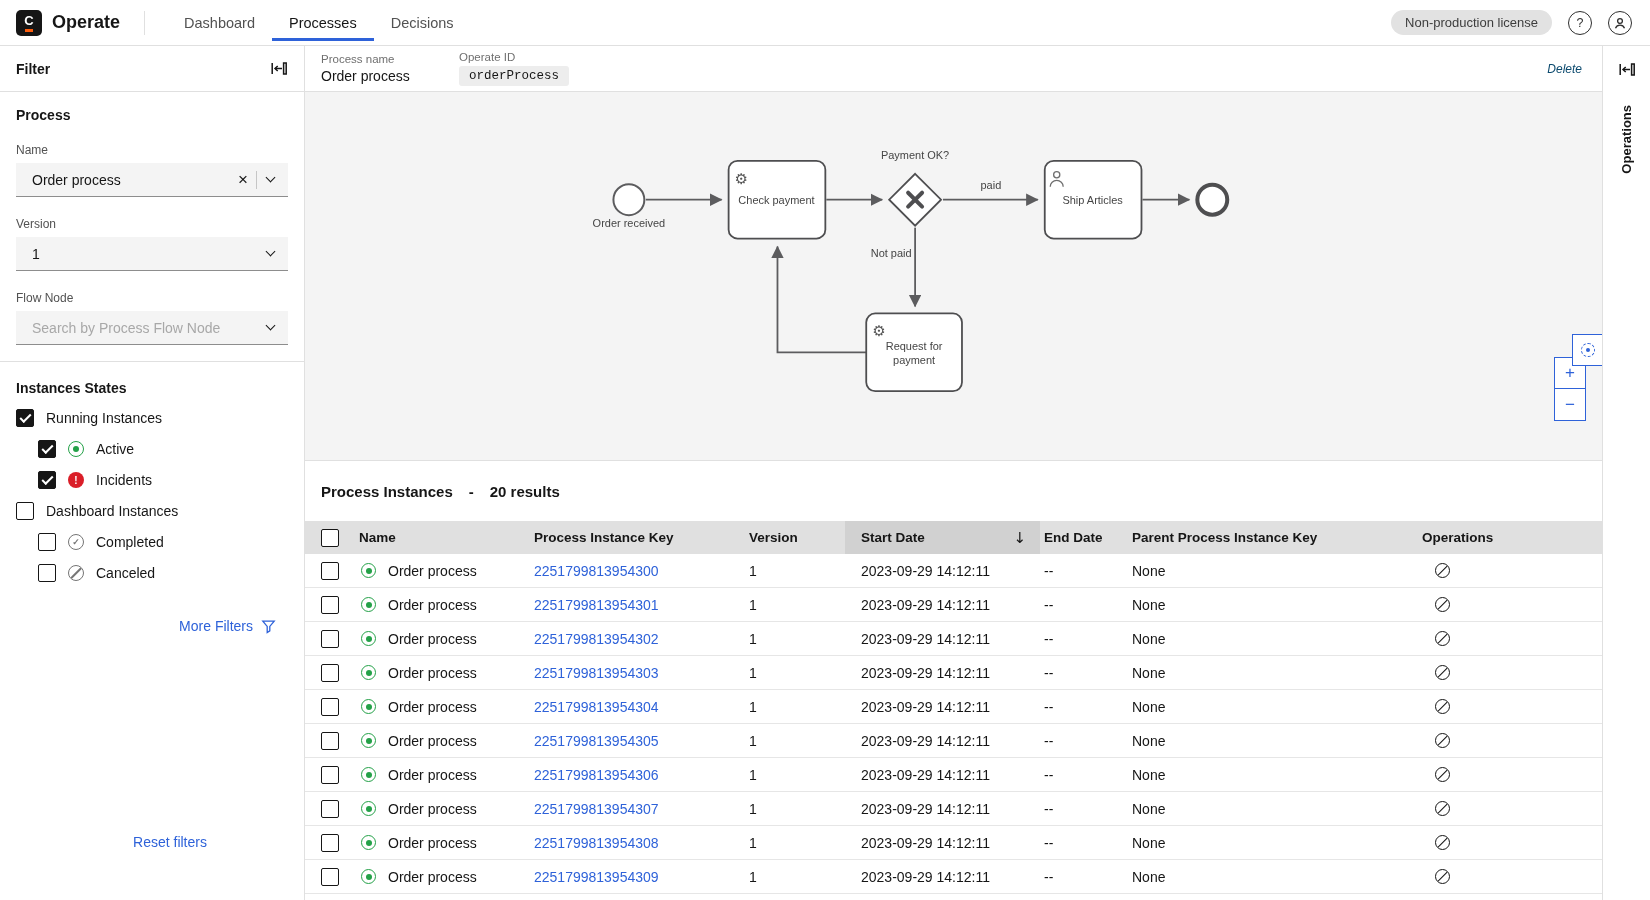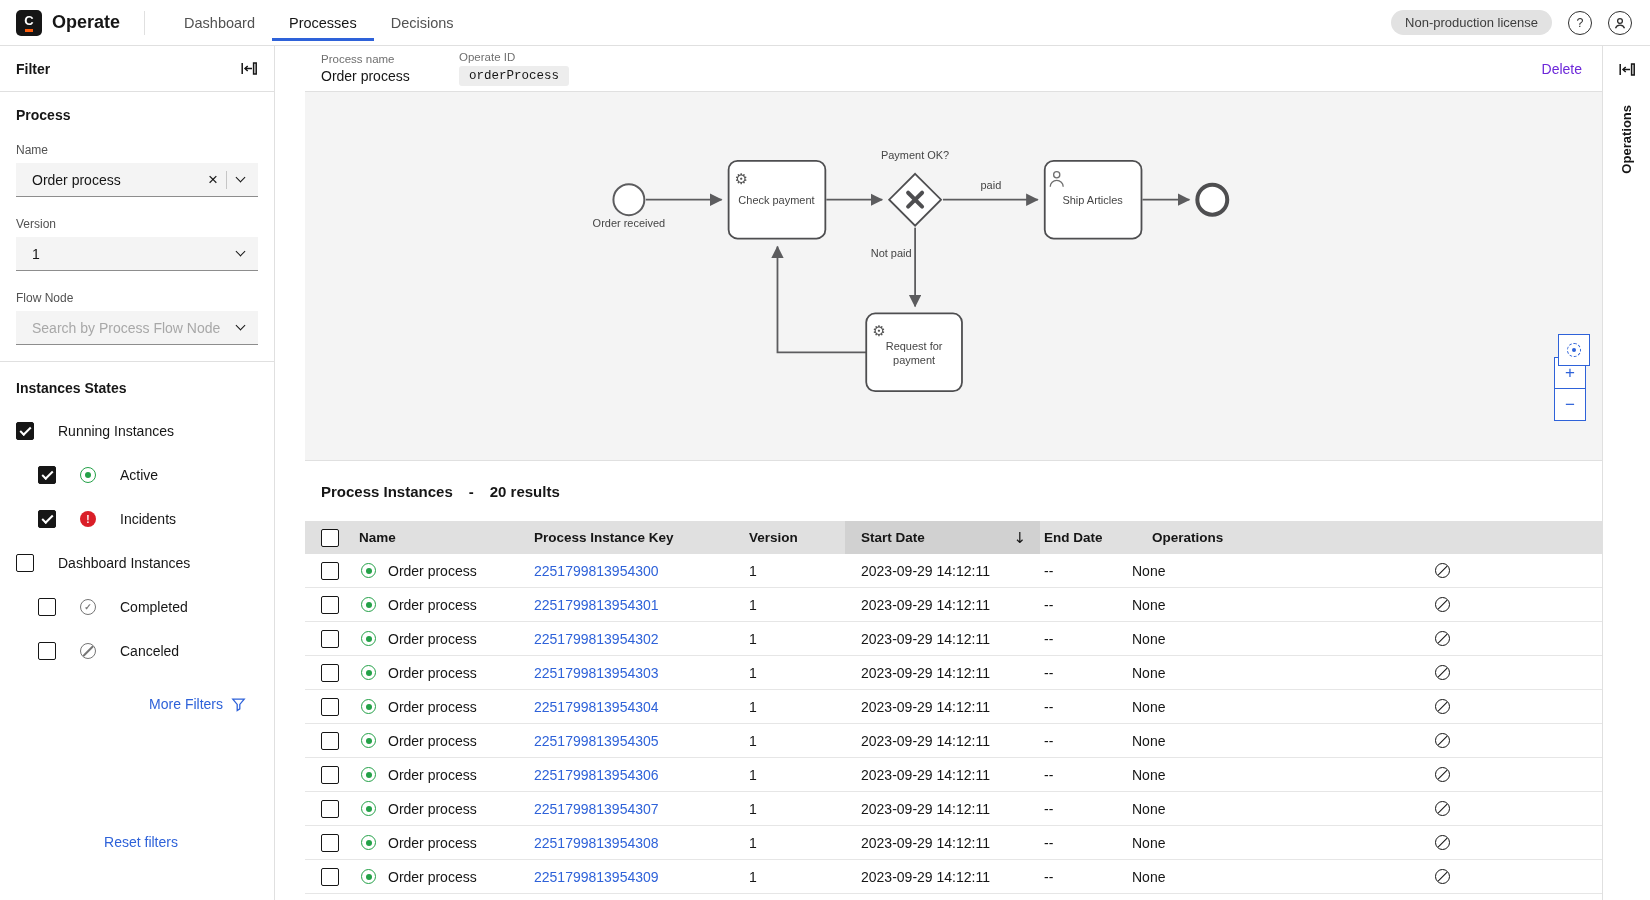--- a/index.html
+++ b/index.html
@@ -22,65 +22,65 @@
   .vdiv{width:1px;height:24px;background:var(--border);margin:0 22px 0 24px;}
   .tabs{display:flex;height:36px;}
   .tab{border:none;background:none;padding:0 17px;font-size:14.5px;color:var(--txt2);position:relative;cursor:pointer;}
   .tab.active{color:var(--txt);}
   .tab.active::after{content:'';position:absolute;left:0;right:0;bottom:0;height:3px;background:var(--blue);}
   .hdr-right{margin-left:auto;display:flex;align-items:center;gap:16px;padding-right:18px;}
   .badge{background:#e2e2e2;color:#3d3d3d;font-size:13px;padding:5px 14px;border-radius:14px;white-space:nowrap;}
   .ring-btn{width:24px;height:24px;border:1.4px solid #2f2f2f;border-radius:50%;background:none;display:flex;align-items:center;justify-content:center;font-size:12.5px;color:#2f2f2f;cursor:pointer;}
 
   
-  .sidebar{position:absolute;top:46px;left:0;width:275px;bottom:0;border-right:1px solid var(--border);background:#fff;}
+  .sidebar{position:absolute;top:46px;left:0;width:305px;bottom:0;border-right:1px solid var(--border);background:#fff;}
   .panel-head{height:46px;border-bottom:1px solid var(--border);display:flex;align-items:center;justify-content:space-between;padding:0 16px;}
   .panel-head b{font-size:14px;}
   .icon-btn{background:none;border:none;cursor:pointer;display:flex;align-items:center;}
   .fbody{padding:15px 16px 0 16px;}
   .fbody h3{font-size:14px;font-weight:700;}
   .flabel{display:block;font-size:12px;color:var(--txt2);margin:20px 0 6px;}
   .finput{height:34px;background:var(--inputbg);border-bottom:1px solid #8d8d8d;display:flex;align-items:center;padding:0 12px 0 16px;font-size:14px;gap:8px;}
   .finput .val{flex:1;}
   .finput .ph{flex:1;color:#a8a8a8;}
   .xbtn{border:none;background:none;font-size:17px;line-height:1;color:var(--txt);cursor:pointer;}
   .insep{width:1px;height:18px;background:#c6c6c6;}
   .chev{width:7px;height:7px;border-right:1.4px solid var(--txt);border-bottom:1.4px solid var(--txt);transform:rotate(45deg);margin:-4px 2px 0 2px;flex:none;}
   .hsep{height:1px;background:var(--border);margin:16px -16px 0;}
   .states-h{margin-top:18px;}
   .states{margin-top:6px;}
-  .state-row{display:flex;align-items:center;gap:24px;margin-top:26px;height:18px;}
+  .state-row{display:flex;align-items:center;gap:12px;margin-top:13px;height:18px;}
   .state-row.indent{margin-left:22px;}
   .cb{width:18px;height:18px;border:1px solid var(--txt);border-radius:2px;background:#fff;flex:none;display:inline-block;cursor:pointer;}
   .cb.checked{background:var(--txt);}
   .cb.checked::after{content:'';display:block;width:9px;height:4px;border-left:2px solid #fff;border-bottom:2px solid #fff;transform:rotate(-45deg);margin:4px 0 0 3px;}
   .st-icon{width:16px;height:16px;border-radius:50%;flex:none;display:inline-flex;align-items:center;justify-content:center;position:relative;}
   .st-icon.active{border:1.8px solid var(--green);}
   .st-icon.active::after{content:'';width:6px;height:6px;border-radius:50%;background:var(--green);}
   .st-icon.incident{background:var(--red);color:#fff;font-size:10px;font-weight:700;}
   .st-icon.completed{border:1.5px solid #757575;color:#757575;font-size:9px;font-weight:700;}
   .st-icon.canceled,.ban-icon{border:1.5px solid #757575;overflow:hidden;}
   .st-icon.canceled::after,.ban-icon::after{content:'';position:absolute;left:50%;top:-2px;bottom:-2px;width:1.5px;background:#757575;transform:translateX(-50%) rotate(45deg);}
   .more-filters{margin-top:36px;display:flex;justify-content:flex-end;align-items:center;gap:8px;padding-right:12px;color:var(--blue);font-size:14px;cursor:pointer;}
-  .reset{position:absolute;bottom:50px;left:4px;width:100%;text-align:center;color:var(--blue);font-size:14px;cursor:pointer;background:none;border:none;}
+  .reset{position:absolute;bottom:50px;left:18px;width:100%;text-align:center;color:var(--blue);font-size:14px;cursor:pointer;background:none;border:none;}
 
   
   .opsrail{position:absolute;top:46px;right:0;width:48px;bottom:0;border-left:1px solid var(--border);background:#fff;display:flex;flex-direction:column;align-items:center;}
   .opsrail .icon-btn{margin-top:14px;}
   .ops-label{margin-top:26px;writing-mode:vertical-rl;transform:rotate(180deg);font-weight:700;font-size:13px;color:var(--txt);}
 
   
   .main{position:absolute;top:46px;left:305px;right:48px;bottom:0;}
   .phdr{height:46px;border-bottom:1px solid var(--border);display:flex;align-items:center;padding:0 20px 0 16px;}
   .ph-group{display:flex;flex-direction:column;justify-content:center;gap:3px;}
   .ph-group:first-child{width:138px;}
   .ph-label{font-size:11.5px;color:var(--muted);}
   .ph-value{font-size:14px;}
   .code-pill{font-family:"Liberation Mono",monospace;font-size:12.5px;background:#ededed;padding:3px 10px;border-radius:3px;width:max-content;}
-  .delete-btn{margin-left:auto;background:none;border:none;color:#6d28d9;font-size:14px;}
+  .delete-btn{margin-left:auto;background:none;border:none;color:#0c4a6e;font-size:12px;font-style:italic;}
 
   .diagram{position:absolute;top:46px;left:0;right:0;height:369px;background:var(--canvas);border-bottom:1px solid var(--border);}
   .diagram svg.bpmn{position:absolute;inset:0;width:100%;height:100%;}
   .dctrls{position:absolute;right:16px;top:265px;width:32px;}
   .dbtn{width:32px;height:32px;border:1px solid var(--blue);background:#fff;color:var(--blue);display:flex;align-items:center;justify-content:center;cursor:pointer;font-size:17px;padding:0;}
   .dbtn.reset{margin-bottom:5px;}
   .zoomgrp .dbtn+.dbtn{border-top:none;}
   .target{width:14px;height:14px;border:1.5px dashed var(--blue);border-radius:50%;position:relative;display:inline-block;}
   .target::after{content:'';position:absolute;inset:4px;background:var(--blue);border-radius:50%;}
 
@@ -307,20 +307,23 @@
         <div class="hcell">
           <span>Version</span>
         </div>
         <div class="hcell sorted">
           <span>Start Date</span>
           <span class="sort-arrow">↓</span>
         </div>
         <div class="hcell">
           <span>End Date</span>
         </div>
+        <div class="hcell">
+          <span>Parent Process Instance Key</span>
+        </div>
         <div class="hcell ops">
           <span>Operations</span>
         </div>
       </div>
     <div>
         <div class="grid-cols trow">
           <div class="cb-cell">
             <span class="cb"></span>
           </div>
           <div class="cell name-cell">

